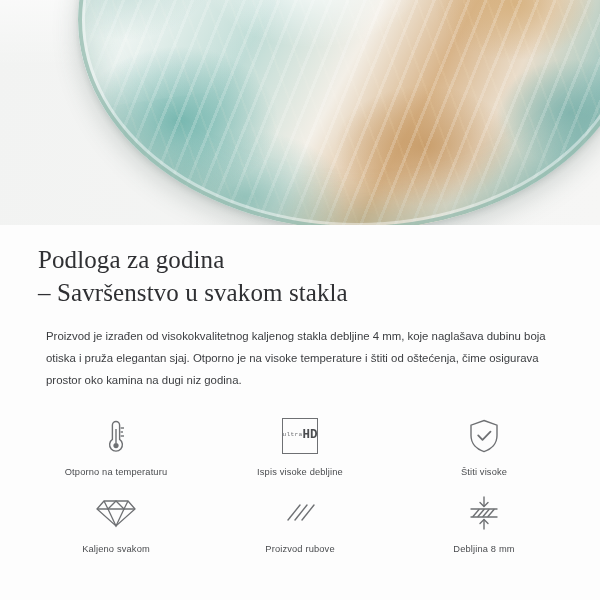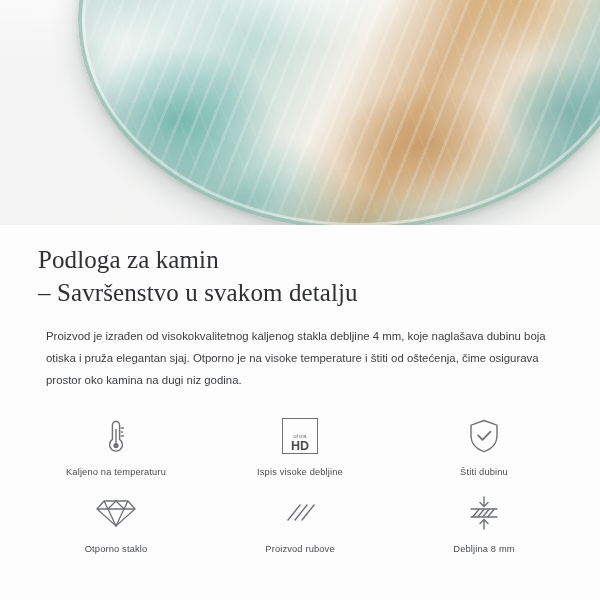--- a/index.html
+++ b/index.html
@@ -141,24 +141,25 @@
     font-size: 9.3px;
     color: #4a4c4f;
     text-align: center;
     letter-spacing: 0.15px;
   }
   .hd-badge {
     width: 34px;
     height: 34px;
     border: 1.4px solid #6e7073;
     display: flex;
-    flex-direction: column;
+    flex-direction: row;
     align-items: center;
-    justify-content: flex-end;
+    justify-content: center;
     line-height: 1;
+    font-family: Liberation Mono, monospace;
   }
   .hd-badge .ultra {
     font-size: 6.2px;
     letter-spacing: 0.3px;
     color: #6e7073;
     margin-bottom: 1px;
   }
   .hd-badge .hd {
     font-size: 12.5px;
     font-weight: 700;
@@ -175,72 +176,72 @@
     <div class="board">
       <div class="board-art"></div>
       <div class="board-gloss"></div>
       <div class="board-edge"></div>
     </div>
 
   </div>
 
   <div class="content">
     <h1 class="headline">
-      <span class="l1">Podloga za kamin</span>
-      <span class="l2">– Savršenstvo u svakom detalju</span>
+      <span class="l1">Podloga za godina</span>
+      <span class="l2">– Savršenstvo u svakom stakla</span>
     </h1>
     <p class="body-copy">Proizvod je izrađen od visokokvalitetnog kaljenog stakla debljine 4 mm, koje naglašava dubinu boja otiska i pruža elegantan sjaj. Otporno je na visoke temperature i štiti od oštećenja, čime osigurava prostor oko kamina na dugi niz godina.</p>
   </div>
 
   <div class="features">
 
     <div class="feature">
       <div class="feature-icon">
         <svg width="30" height="40" viewBox="0 0 30 40" fill="none" stroke="#6e7073" stroke-width="1.4">
           <path d="M15 5.5a3.6 3.6 0 0 1 3.6 3.6v14.3a6.4 6.4 0 1 1-7.2 0V9.1A3.6 3.6 0 0 1 15 5.5z"></path>
           <line x1="15" y1="13" x2="15" y2="27"></line>
           <circle cx="15" cy="29.6" r="2.6" fill="#6e7073" stroke="none"></circle>
           <line x1="19.6" y1="12" x2="23" y2="12"></line>
           <line x1="19.6" y1="16" x2="22" y2="16"></line>
           <line x1="19.6" y1="20" x2="23" y2="20"></line>
         </svg>
       </div>
-      <div class="feature-label">Kaljeno na temperaturu</div>
+      <div class="feature-label">Otporno na temperaturu</div>
     </div>
 
     <div class="feature">
       <div class="feature-icon">
         <div class="hd-badge">
           <div class="ultra">ultra</div>
           <div class="hd">HD</div>
         </div>
       </div>
       <div class="feature-label">Ispis visoke debljine</div>
     </div>
 
     <div class="feature">
       <div class="feature-icon">
         <svg width="36" height="40" viewBox="0 0 36 40" fill="none" stroke="#6e7073" stroke-width="1.4">
           <path d="M18 4.5 31 9.2v10.4c0 8-5.6 13.6-13 16-7.4-2.4-13-8-13-16V9.2L18 4.5z"></path>
           <path d="M12.2 19.4l4.3 4.4 8-8.2" stroke-width="1.8" stroke-linecap="round" stroke-linejoin="round"></path>
         </svg>
       </div>
-      <div class="feature-label">Štiti dubinu</div>
+      <div class="feature-label">Štiti visoke</div>
     </div>
 
     <div class="feature">
       <div class="feature-icon">
         <svg width="40" height="36" viewBox="0 0 40 36" fill="none" stroke="#6e7073" stroke-width="1.3">
           <path d="M8 6h24l7 8-19 17L1 14 8 6z"></path>
           <path d="M1 14h38"></path>
           <path d="M8 6l4 8 8-8 8 8 4-8"></path>
           <path d="M12 14l8 17 8-17"></path>
         </svg>
       </div>
-      <div class="feature-label">Otporno staklo</div>
+      <div class="feature-label">Kaljeno svakom</div>
     </div>
 
     <div class="feature">
       <div class="feature-icon">
         <svg width="40" height="34" viewBox="0 0 40 34" fill="none" stroke="#6e7073" stroke-width="1.4" stroke-linecap="round">
           <line x1="8" y1="24" x2="20" y2="9"></line>
           <line x1="15" y1="24" x2="27" y2="9"></line>
           <line x1="22" y1="24" x2="34" y2="9"></line>
         </svg>
       </div>

